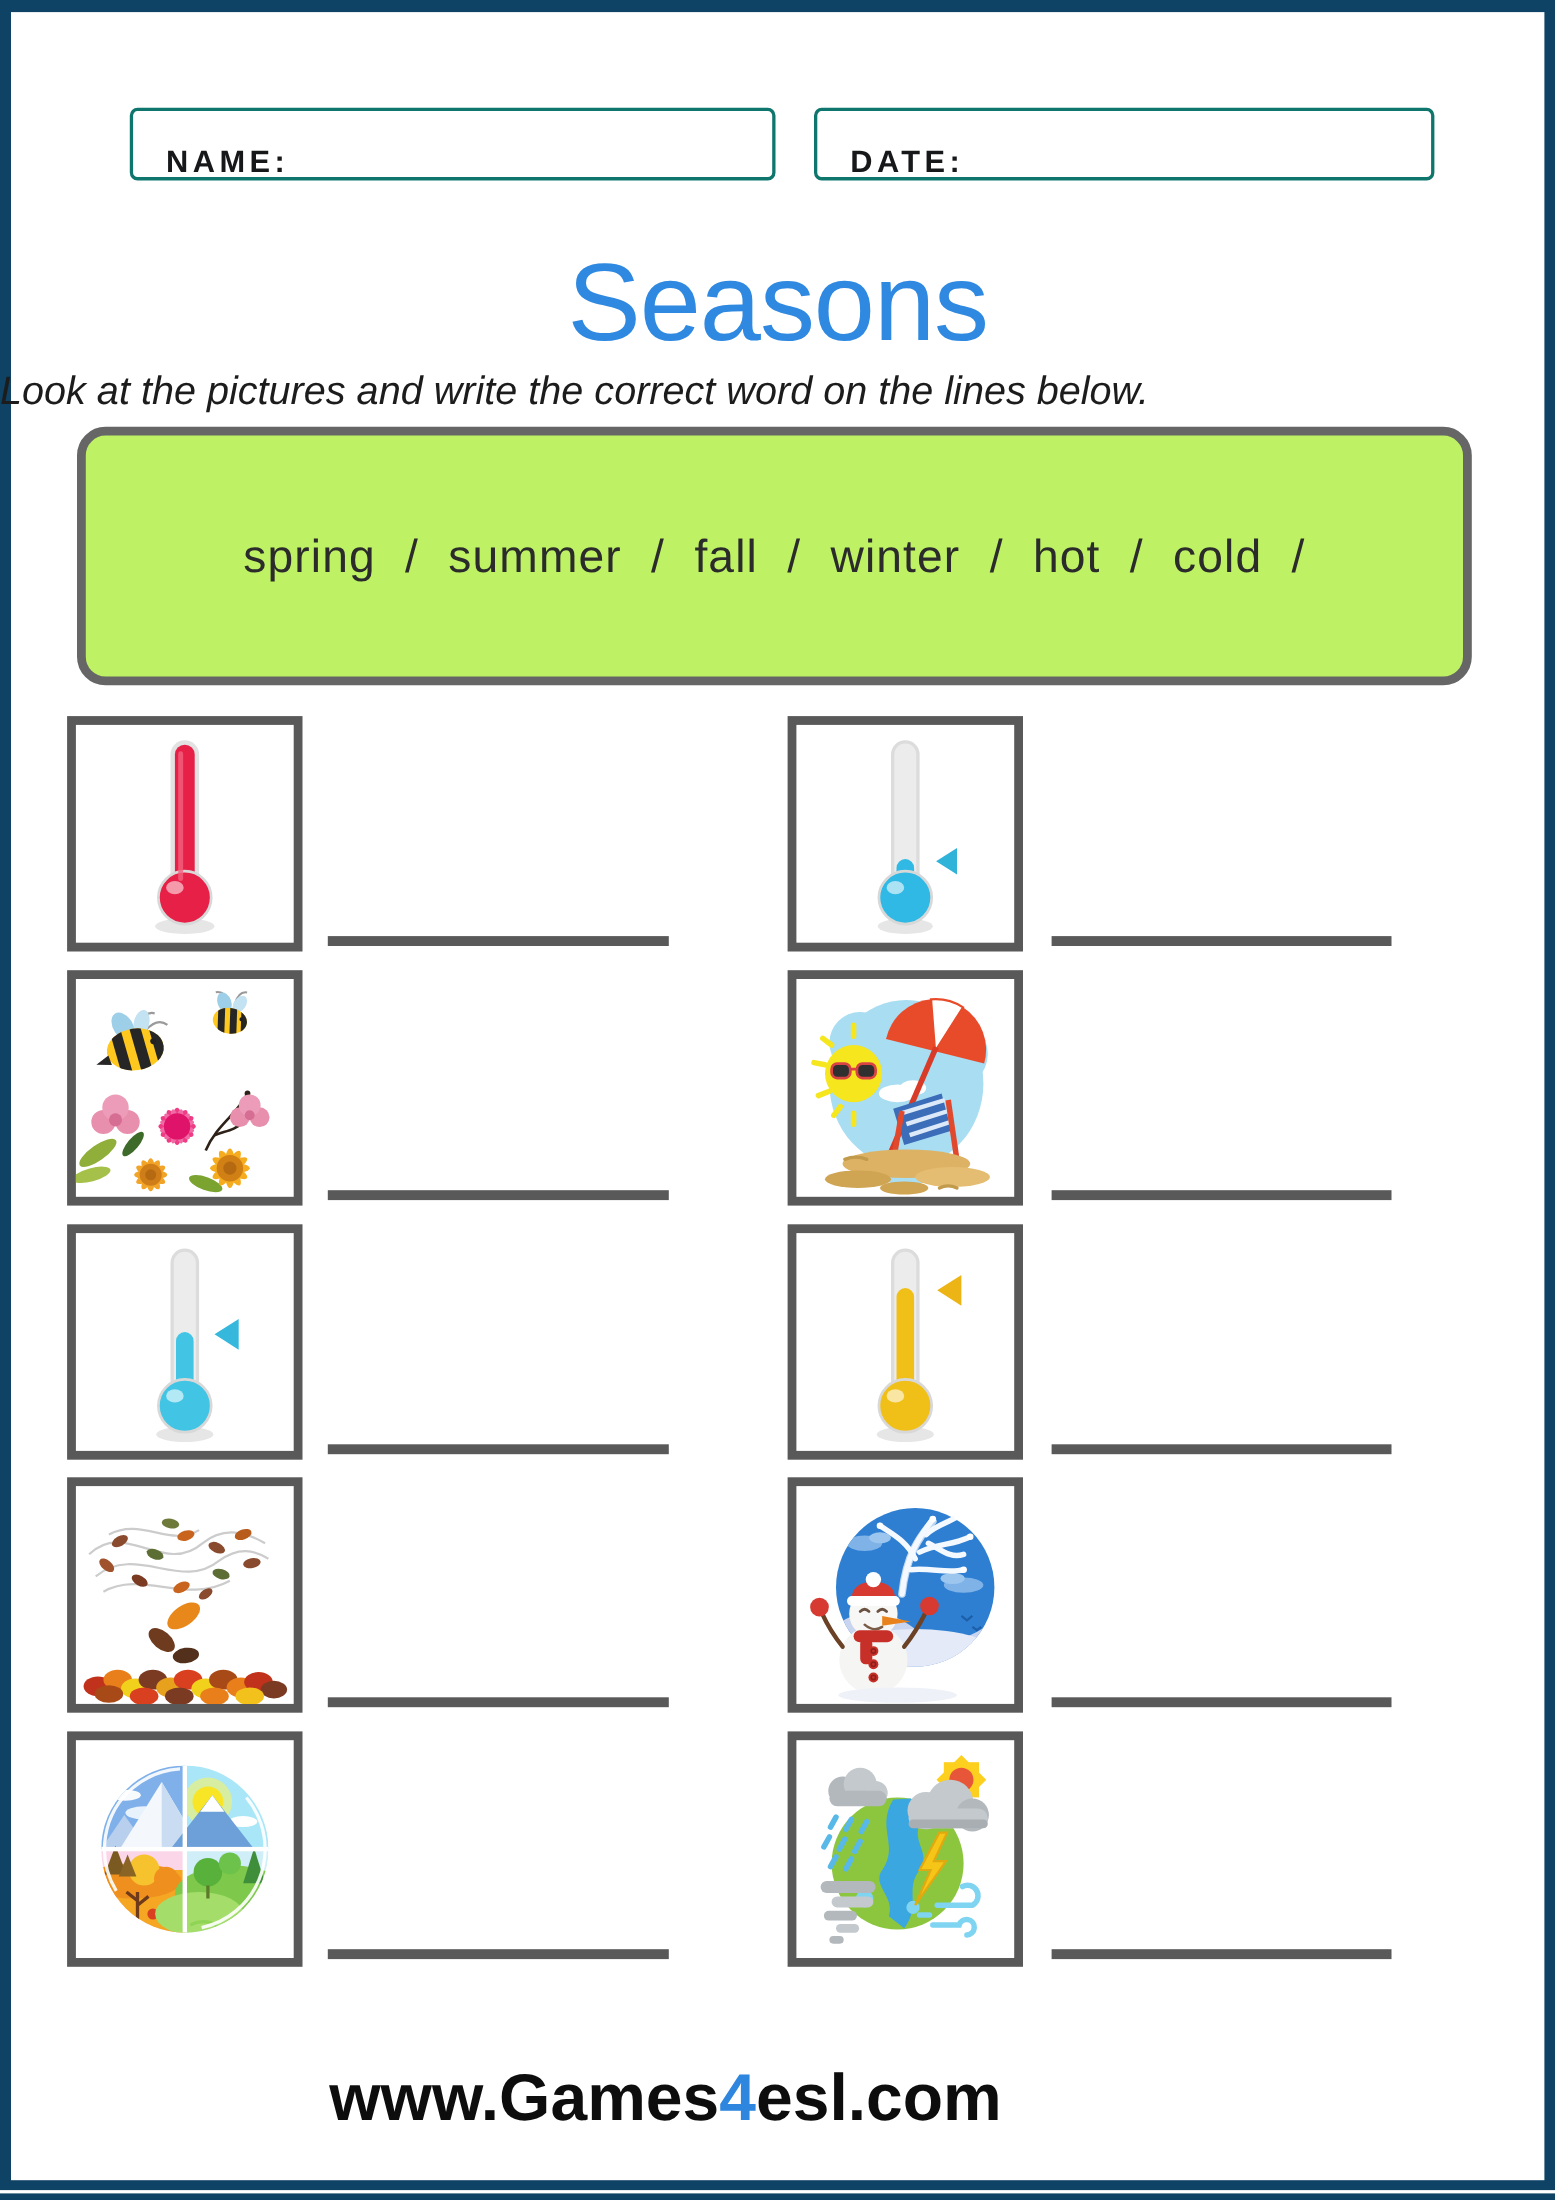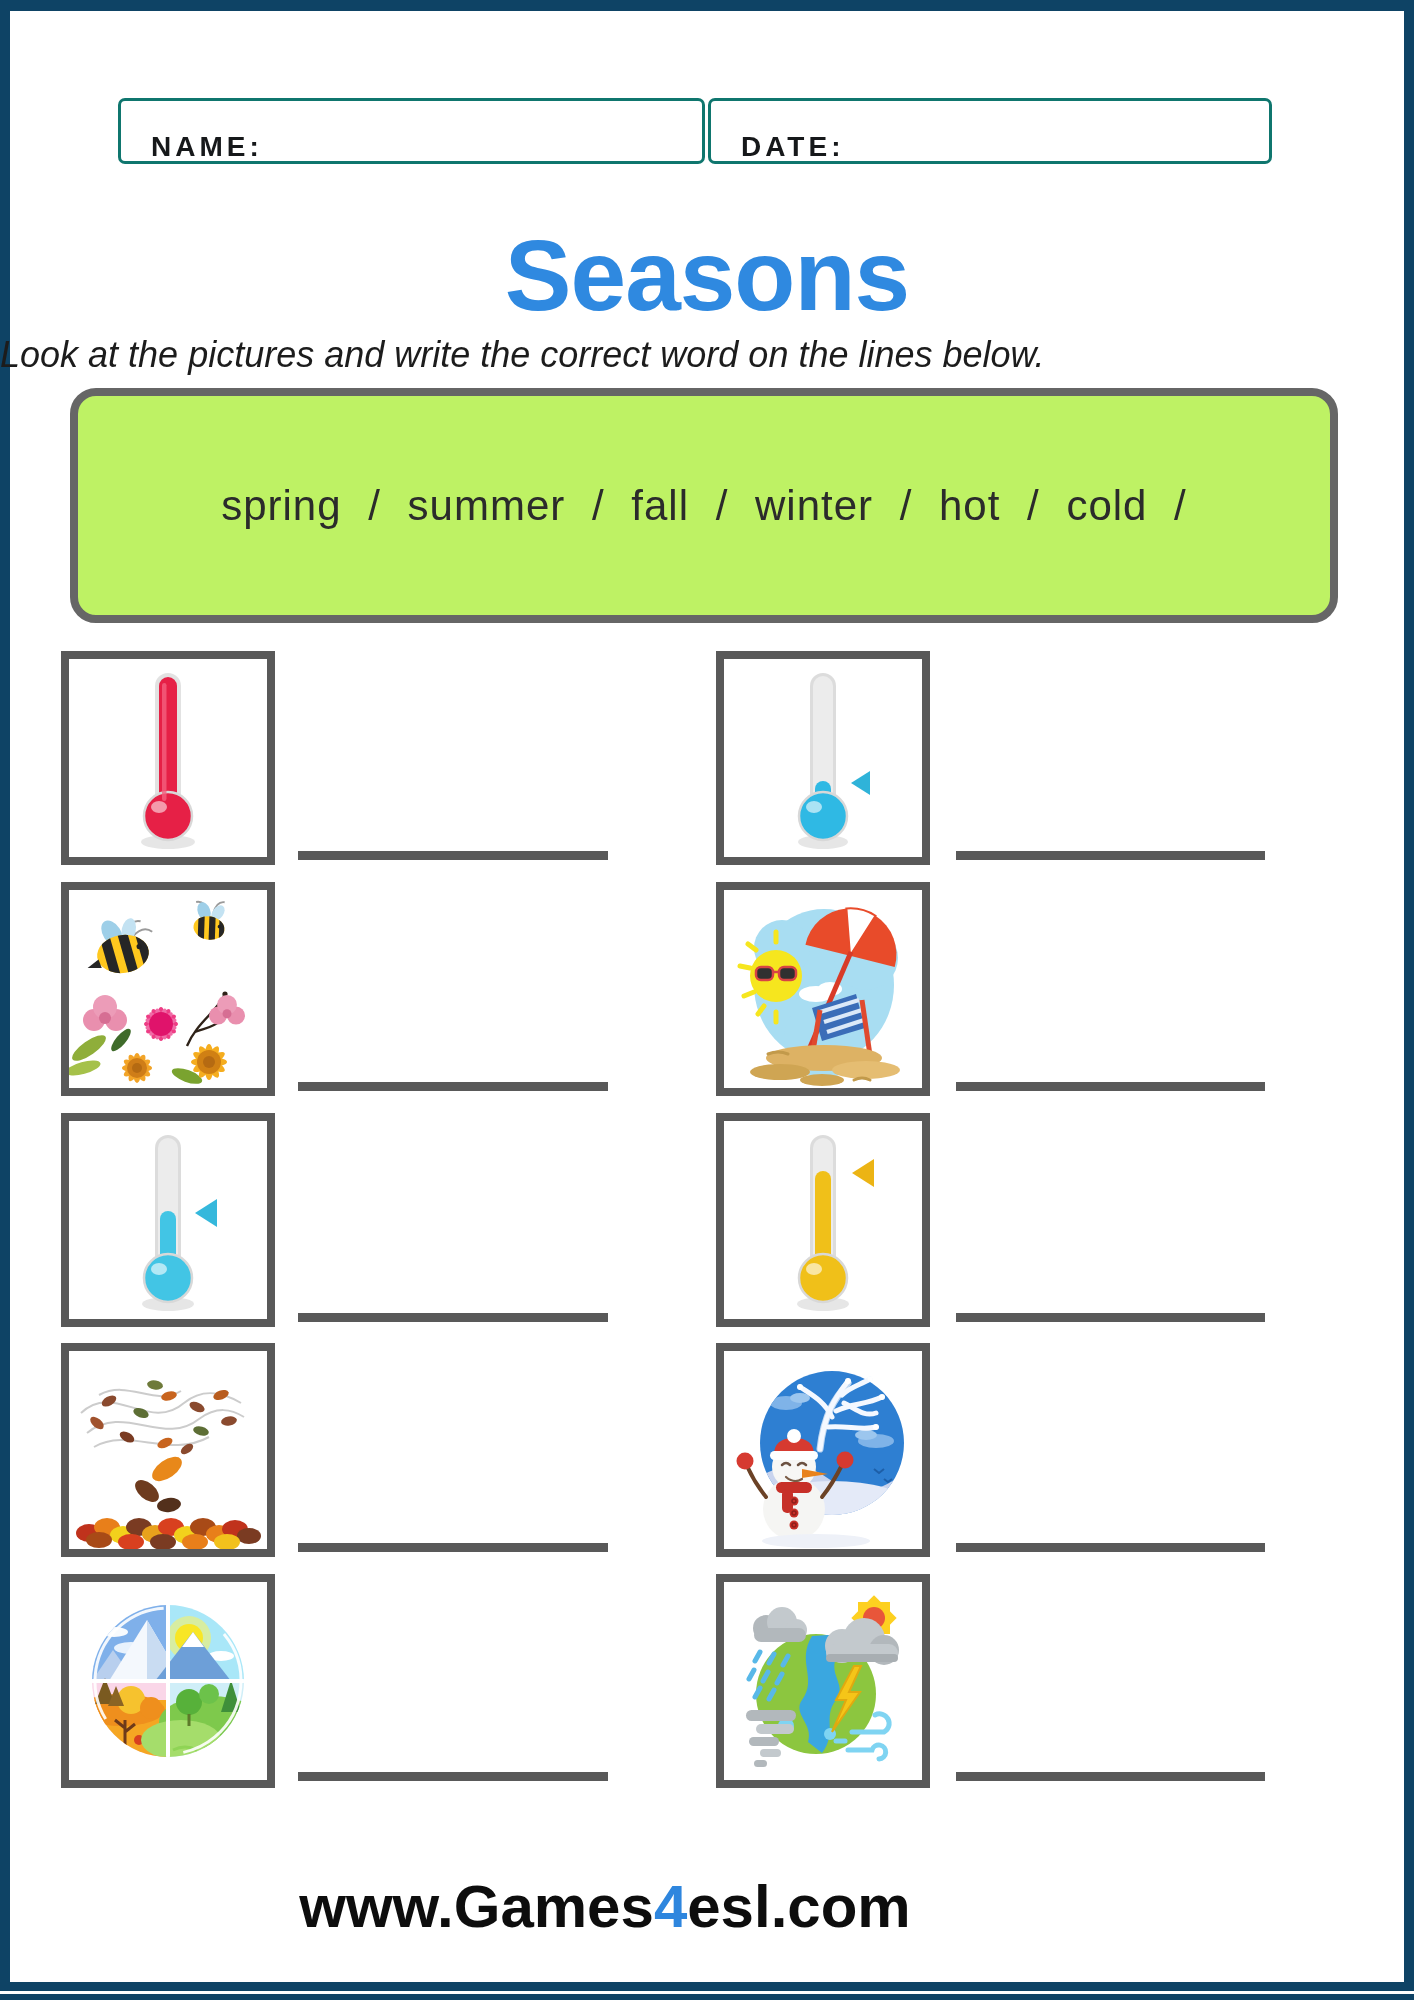--- a/index.html
+++ b/index.html
@@ -9,29 +9,29 @@
     font-family:"Liberation Sans", sans-serif;
   }
   .sheet{position:absolute;left:10px;top:11px;width:1394px;height:1971px;background:#ffffff;}
   .bottom-accent{position:absolute;left:0;top:1991px;width:1414px;height:3px;background:#ffffff;}
 
   .field-box{
     position:absolute;top:98px;height:66px;background:#fff;
     border:3px solid #0f766e;border-radius:7px;box-sizing:border-box;
   }
   .field-box.name{left:118px;width:587px;}
-  .field-box.date{left:708px;width:564px;padding-left:25px;}
+  .field-box.date{left:740px;width:564px;padding-left:25px;}
   .field-label{
     position:absolute;left:30px;top:30px;
     font-size:28px;font-weight:700;letter-spacing:4px;color:#16181a;
   }
 
   .title{
     position:absolute;left:0;top:218px;width:1414px;text-align:center;
-    font-size:100px;font-weight:700;color:#2f89e0;letter-spacing:-1px;
+    font-size:100px;font-weight:400;color:#2f89e0;letter-spacing:-1px;
   }
   .instruction{
     position:absolute;left:0;top:334px;width:1414px;text-align:left;
     font-size:36px;font-style:italic;color:#1c1c1c;
   }
 
   .word-bank{
     position:absolute;left:70px;top:388px;width:1268px;height:235px;box-sizing:border-box;
     border:8px solid #666666;border-radius:26px;background:#bef264;
     display:flex;flex-direction:column;justify-content:space-evenly;align-items:center;

